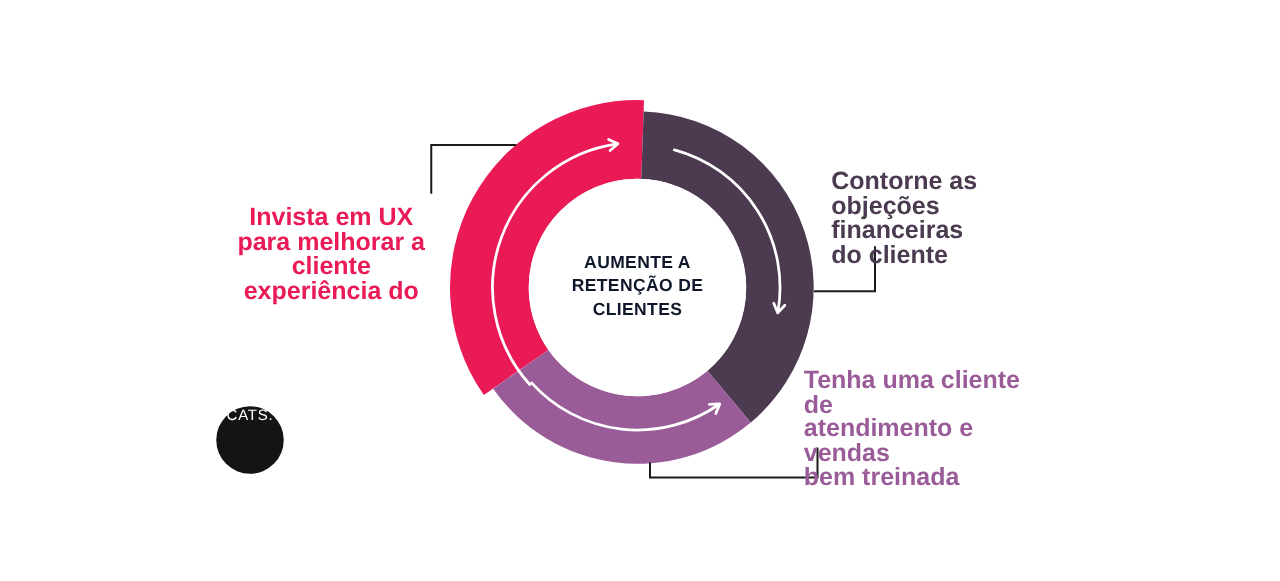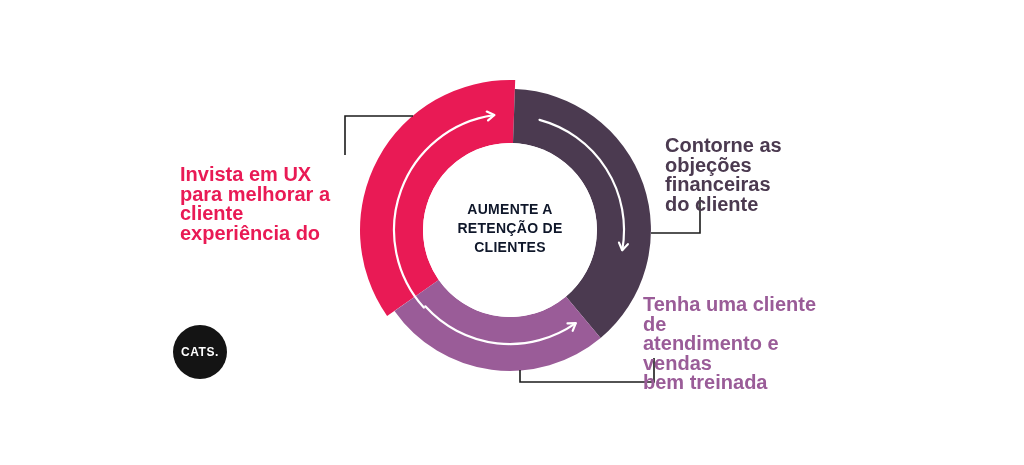--- a/index.html
+++ b/index.html
@@ -2,31 +2,31 @@
 <html><head>
 <meta charset="utf-8">
 <style>
   html,body{margin:0;padding:0;background:#ffffff;}
   .canvas{
     position:relative;width:1024px;height:465px;background:#ffffff;
     font-family:"Liberation Sans",sans-serif;overflow:hidden;
   }
   .diagram-svg{position:absolute;left:0;top:0;}
   .label{position:absolute;font-weight:700;font-size:20px;line-height:19.5px;}
-  .label-ux{left:180px;top:165px;width:170px;text-align:left;}
+  .label-ux{left:180px;top:165px;width:170px;text-align:center;}
   .label-finance{left:665px;top:136px;width:190px;text-align:left;}
   .label-team{left:643px;top:295px;width:200px;text-align:left;}
   .center-label{
     position:absolute;left:425px;top:200px;width:170px;text-align:center;
     font-weight:700;font-size:14px;line-height:19px;letter-spacing:.3px;
   }
   .logo{
     position:absolute;left:173px;top:325px;width:54px;height:54px;border-radius:50%;
-    display:flex;align-items:center;justify-content:center;
-    color:#ffffff;font-weight:700;font-size:12px;letter-spacing:.6px;
+    display:flex;align-items:flex-start;justify-content:center;
+    color:#ffffff;font-weight:400;font-size:12px;letter-spacing:.6px;
   }
 </style>
 </head>
 <body>
 
 <div class="canvas">
 
   <svg class="diagram-svg" width="1024" height="465" viewBox="0 0 1024 465">
     <defs>
       <marker id="arrowhead" markerUnits="userSpaceOnUse" markerWidth="12" markerHeight="12" viewBox="0 0 12 12" refX="9" refY="6" orient="auto">

